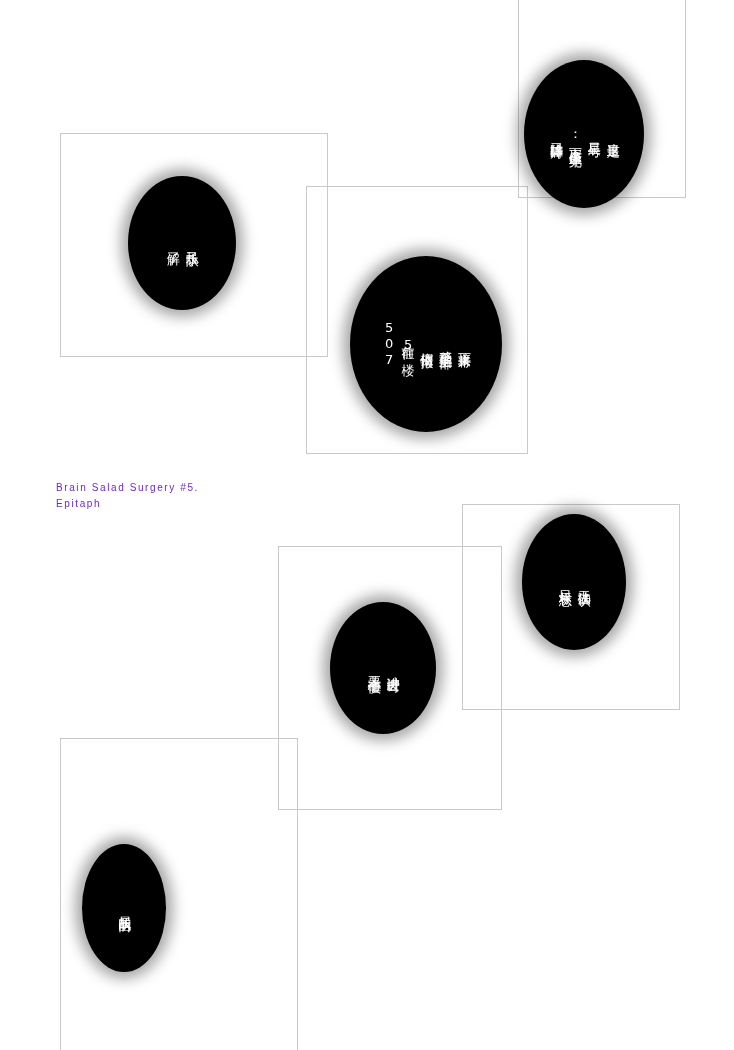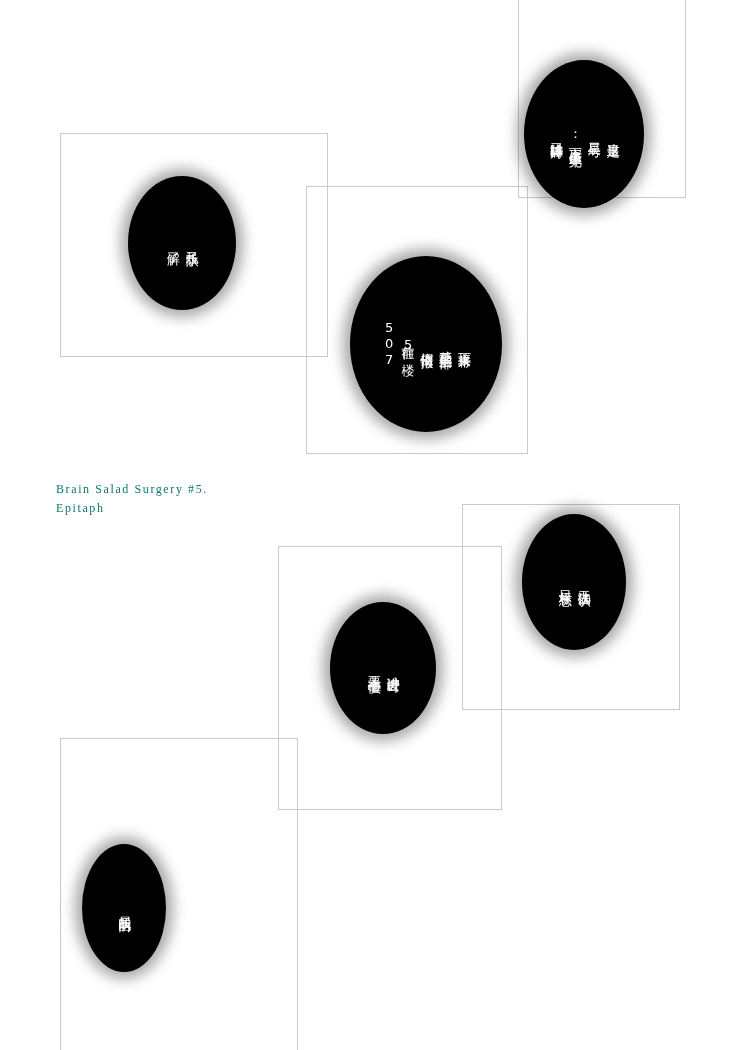--- a/index.html
+++ b/index.html
@@ -36,23 +36,23 @@
     color: #ffffff;
     font-family: "DejaVu Sans", sans-serif;
     font-size: 13px;
     line-height: 1.45;
     letter-spacing: 1px;
     text-align: center;
     white-space: pre;
   }
   .caption {
     position: absolute;
-    color: #0f766e;
-    font-family: Liberation Serif, serif;
-    font-size: 12px;
+    color: #6d28d9;
+    font-family: Liberation Sans, sans-serif;
+    font-size: 10px;
     letter-spacing: 1.6px;
     line-height: 1.55;
     white-space: pre-line;
   }
 </style>
 </head>
 <body>
 
 <div id="page">
 

